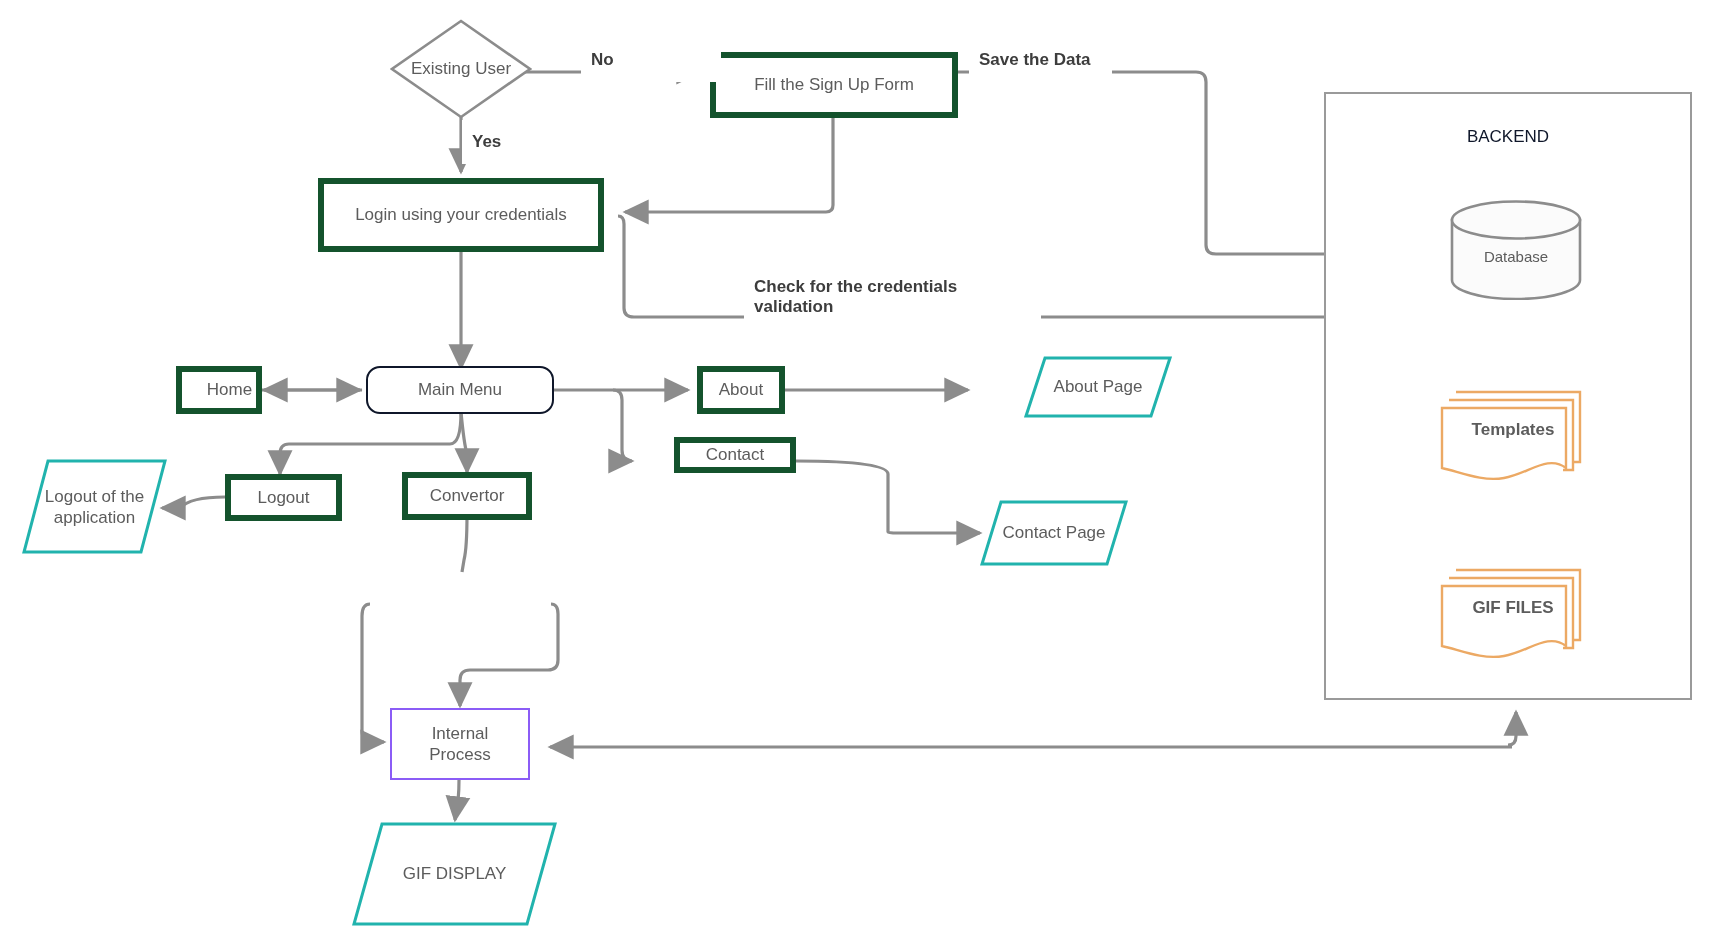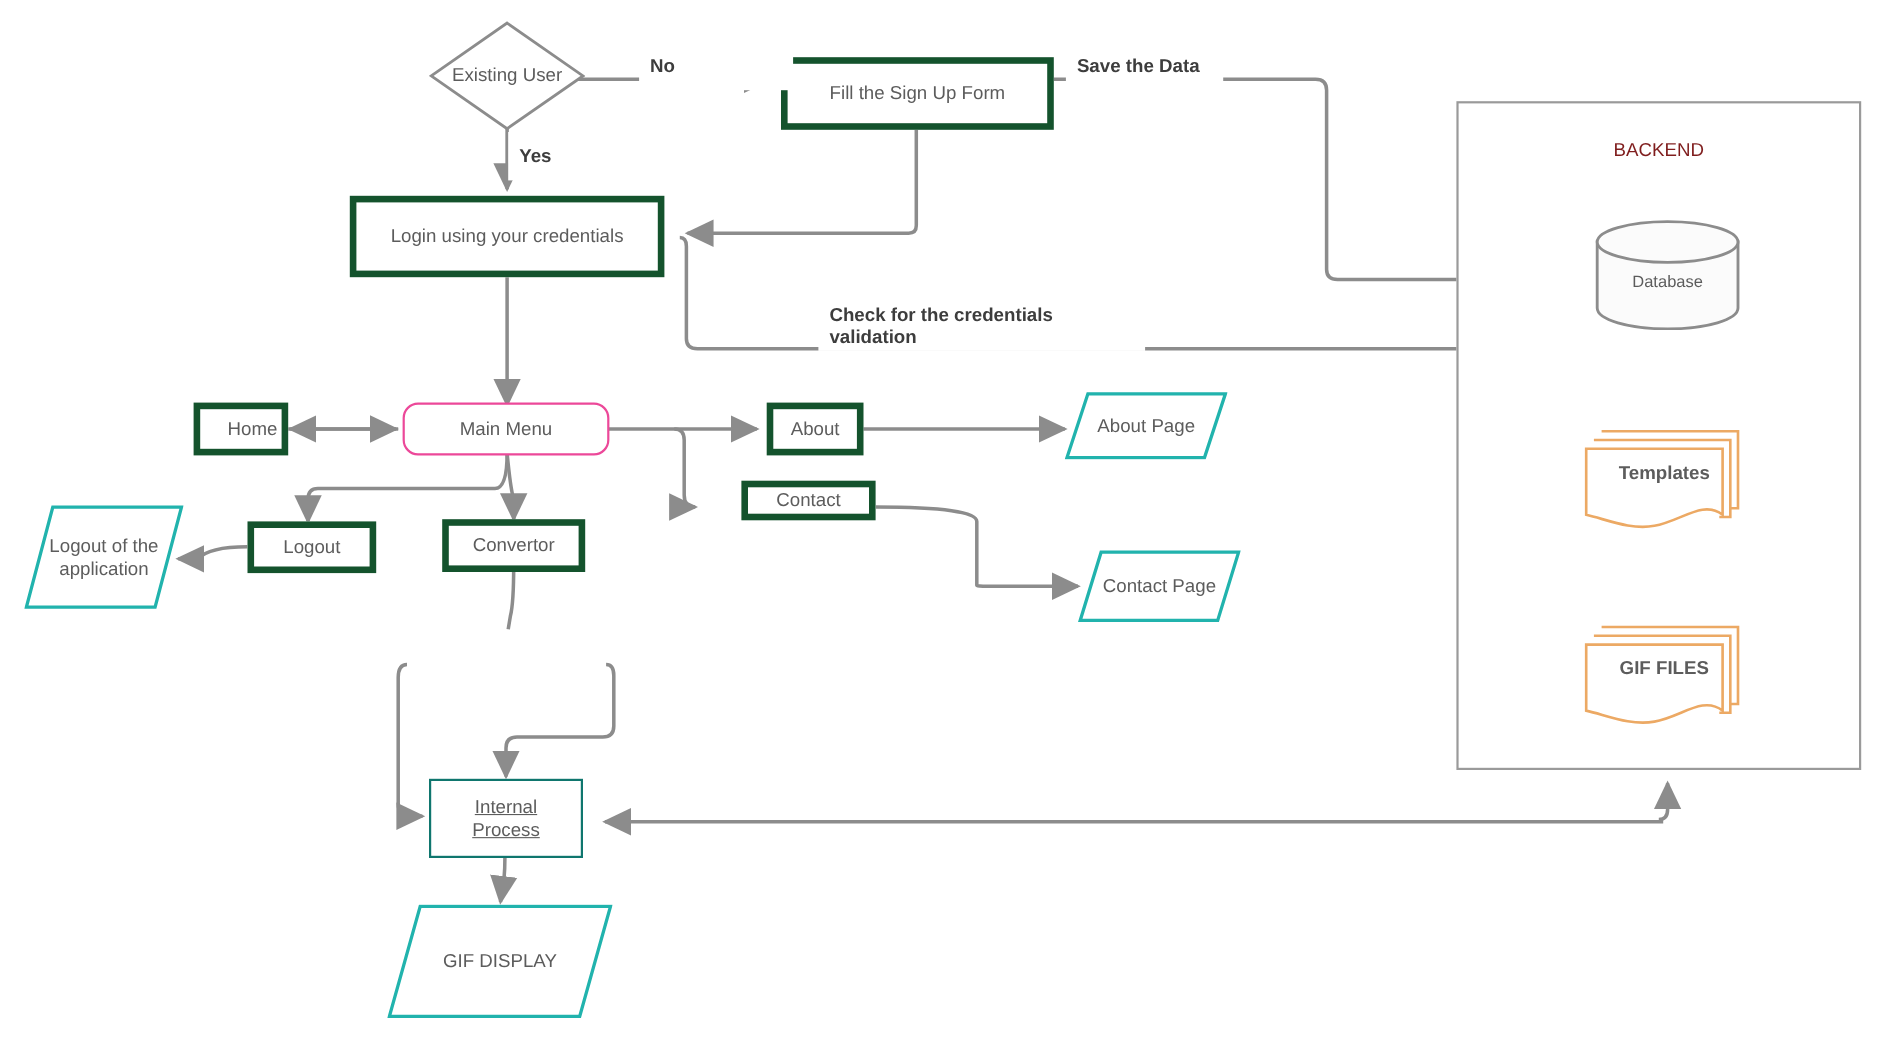--- a/index.html
+++ b/index.html
@@ -34,25 +34,24 @@
     text-align: center;
     color: #5c5c5c;
     font-size: 17px;
     line-height: 1.25;
     background: #ffffff;
   }
   .rect {
     border: 6px solid #14532d;
   }
   .rect-teal {
-    border: 2px solid #0f766e;
-    text-decoration: underline;
+    border: 2px solid #8b5cf6;
   }
   .rounded {
-    border: 2px solid #ec4899;
+    border: 2px solid #0f172a;
     border-radius: 14px;
     text-align: right;
   }
   .diamond-wrap {
     position: absolute;
     background: transparent;
   }
   .diamond-wrap .dshape {
     position: absolute;
     left: 0; top: 0;
@@ -103,21 +102,21 @@
   .panel {
     position: absolute;
     box-sizing: border-box;
     background: #ffffff;
     border: 2px solid #9a9a9a;
   }
   .panel-title {
     position: absolute;
     left: 0; right: 0;
     text-align: center;
-    color: #7f1d1d;
+    color: #0f172a;
     font-size: 17px;
   }
   .cyl {
     position: absolute;
   }
   .cyl .cshape {
     position: absolute;
     left: 0; top: 0;
     width: 100%; height: 100%;
   }
@@ -255,21 +254,21 @@
   </div>
 
   <div class="node rounded" style="left:366px; top:366px; width:188px; height:48px;">
     <span>Main Menu</span>
   </div>
 
   <div class="node rect" style="left:697px; top:366px; width:88px; height:48px;">
     <span>About</span>
   </div>
 
-  <div class="para" style="left:968px; top:356px; width:148px; height:62px;">
+  <div class="para" style="left:1024px; top:356px; width:148px; height:62px;">
     <svg class="pshape" viewBox="0 0 148 62" preserveAspectRatio="none">
       <polygon points="21,2 146,2 127,60 2,60" fill="#ffffff" stroke="#21b3ad" stroke-width="3"></polygon>
     </svg>
     <div class="plabel">About Page</div>
   </div>
 
   <div class="node rect" style="left:674px; top:437px; width:122px; height:36px;">
     <span>Contact</span>
   </div>
 

